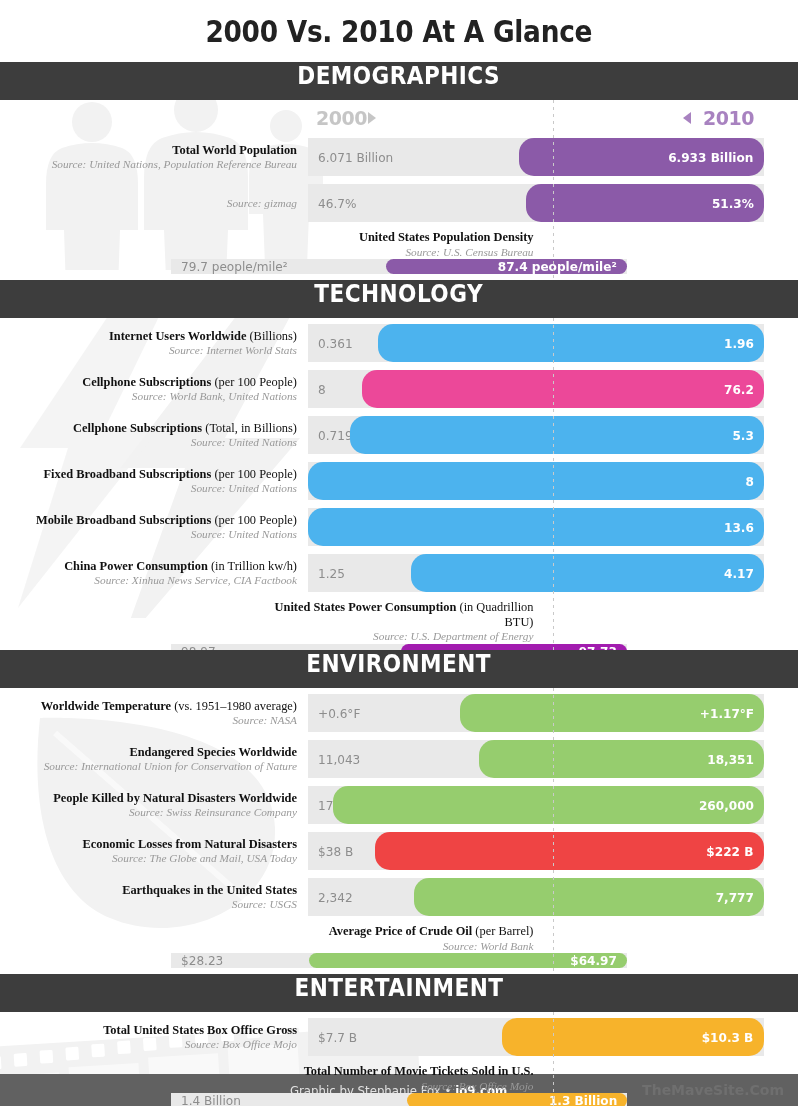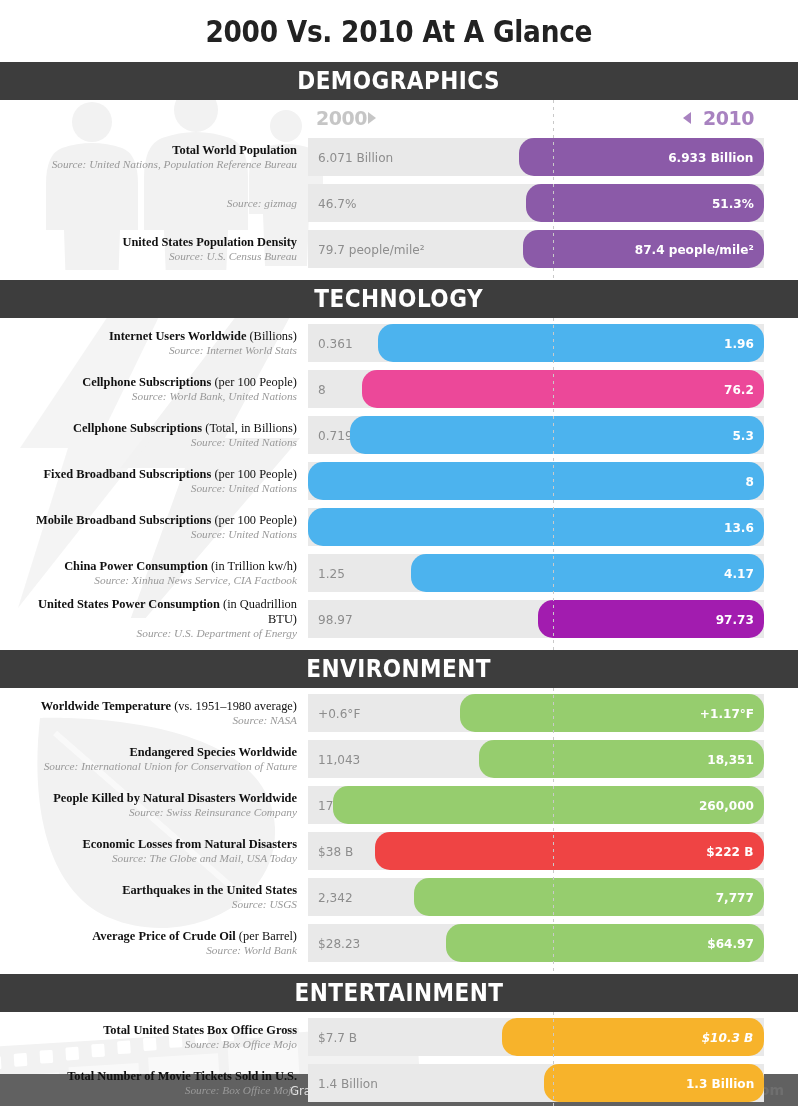--- a/index.html
+++ b/index.html
@@ -33,21 +33,20 @@
     letter-spacing: -0.3px;
     color: #222222;
     transform: scaleX(0.88);
   }
 
   
   .section-header {
     height: 38px;
     background: #3d3d3d;
     display: flex;
-    align-items: center;
     justify-content: center;
     position: relative;
     z-index: 5;
   }
   .section-header span {
     font-family: "DejaVu Sans", sans-serif;
     font-size: 24px;
     font-weight: bold;
     color: #ffffff;
     letter-spacing: 0.5px;
@@ -85,21 +84,21 @@
     pointer-events: none;
   }
 
   
   .row {
     display: flex;
     align-items: center;
     margin-bottom: 8px;
     height: 38px;
   }
-  .row:last-child { margin-bottom: 2px; }
+  .row:last-child { margin-bottom: 2px; flex-direction: column; }
 
   .row-label {
     width: 291px;
     padding-right: 11px;
     text-align: right;
     line-height: 1.18;
   }
   .label-main {
     font-family: "Liberation Serif", serif;
     font-size: 12.4px;
@@ -586,21 +585,21 @@
         <div class="rows">
           <div class="row">
             <div class="row-label">
               <span class="label-main">Total United States Box Office Gross</span>
               <span class="label-src">Source: Box Office Mojo</span>
             </div>
             <div class="bar-track">
               <div class="bar-left" style="width: 42.5%;">
                 <span class="val-2000">$7.7 B</span>
               </div>
-              <div class="bar-right" style="background: rgb(247, 179, 43); font-style: italic;">
+              <div class="bar-right" style="background: rgb(247, 179, 43);">
                 <span class="val-2010">$10.3 B</span>
               </div>
             </div>
           </div>
           <div class="row">
             <div class="row-label">
               <span class="label-main">Total Number of Movie Tickets Sold in U.S.</span>
               <span class="label-src">Source: Box Office Mojo</span>
             </div>
             <div class="bar-track">

